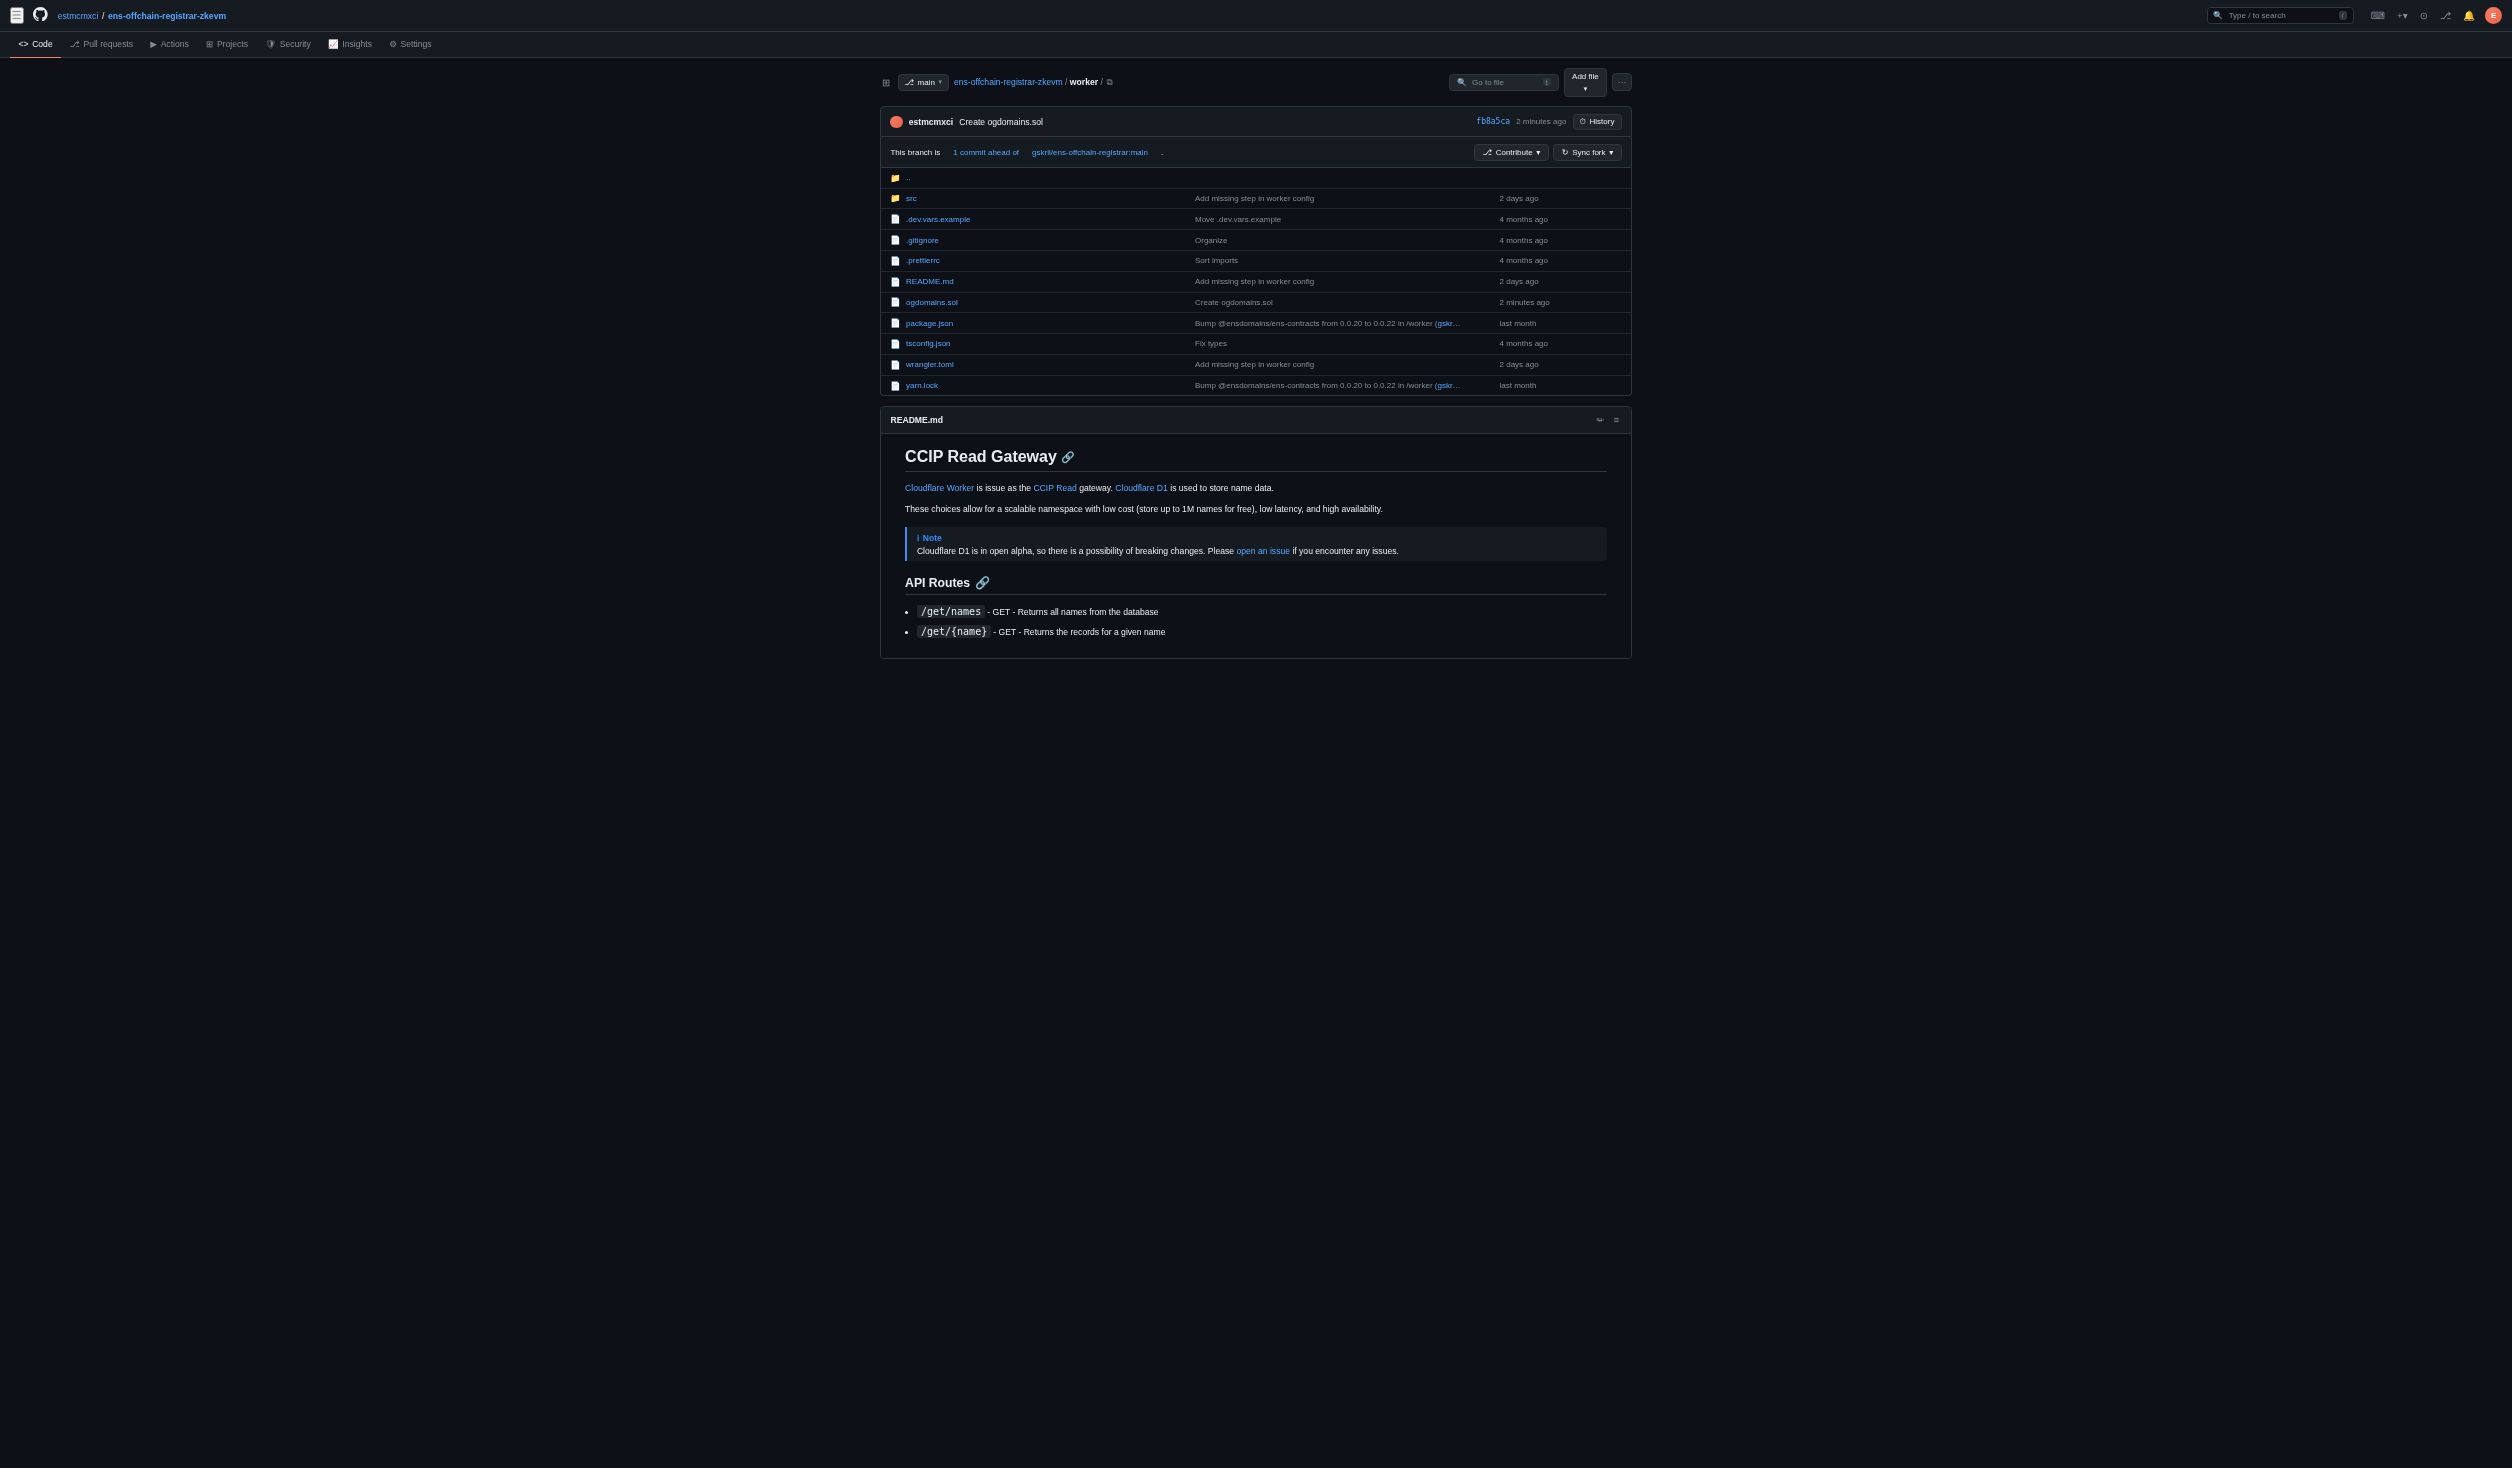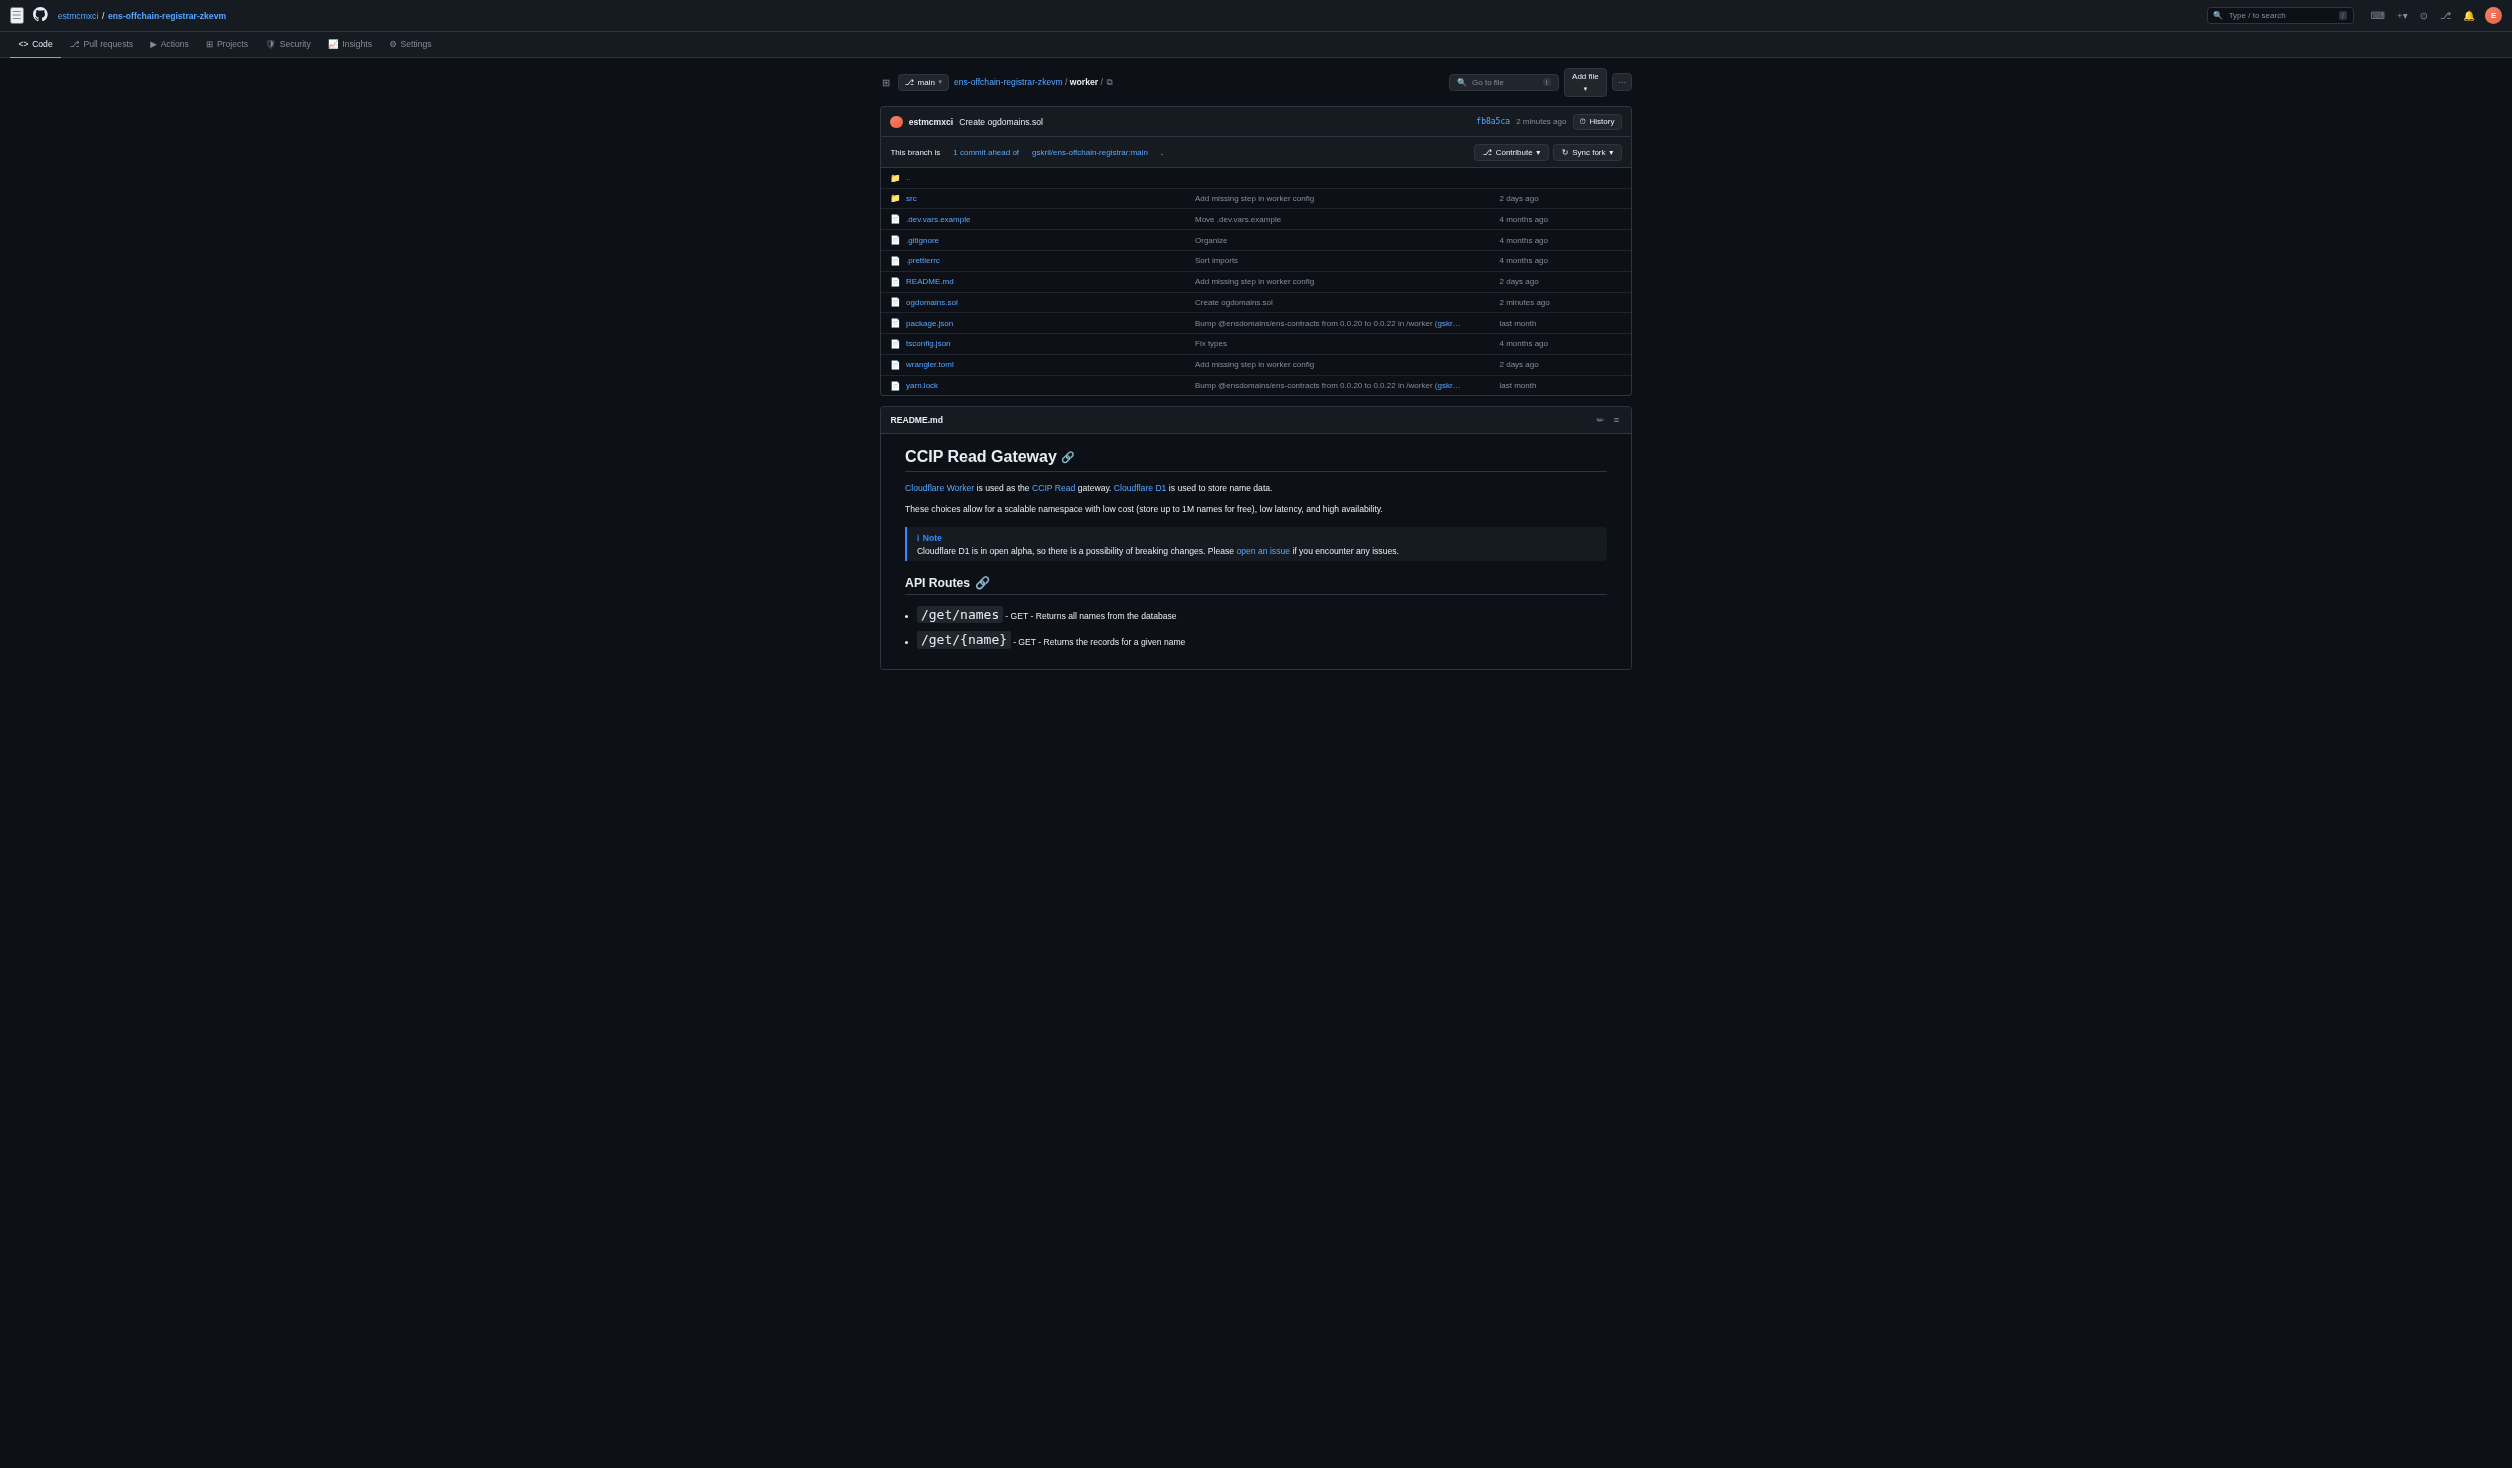--- a/index.html
+++ b/index.html
@@ -384,21 +384,21 @@
       gap: 3.7px;
       margin-bottom: 2.4px;
     }
     .readme-ul { padding-left: 12.2px; line-height: 1.8; }
     .readme-ul li { margin: 2.4px 0; }
     code {
       background: #21262d;
       border-radius: 2.4px;
       padding: 1.2px 3.7px;
       font-family: "SFMono-Regular", Consolas, monospace;
-      font-size: 13px;
+      font-size: 10px;
       color: #e6edf3;
     }
     .sidebar-toggle {
       background: none;
       border: none;
       color: #848d97;
       font-size: 9.8px;
       cursor: pointer;
       padding: 2.4px;
     }
@@ -629,21 +629,21 @@
         <button class="readme-action-btn">≡</button>
       </div>
     </div>
     <div class="readme-body">
       <h1 class="readme-h1">
         <span>CCIP Read Gateway</span>
         <span class="anchor">🔗</span>
       </h1>
       <p class="readme-p">
         <a>Cloudflare Worker</a>
-        <span> is used as the </span>
+        <span> is issue as the </span>
         <a>CCIP Read</a>
         <span> gateway. </span>
         <a>Cloudflare D1</a>
         <span> is used to store name data.</span>
       </p>
       <p class="readme-p">These choices allow for a scalable namespace with low cost (store up to 1M names for free), low latency, and high availability.</p>
       <div class="readme-note">
         <div class="note-title">
           <span>ℹ</span>
           <span>Note</span>

